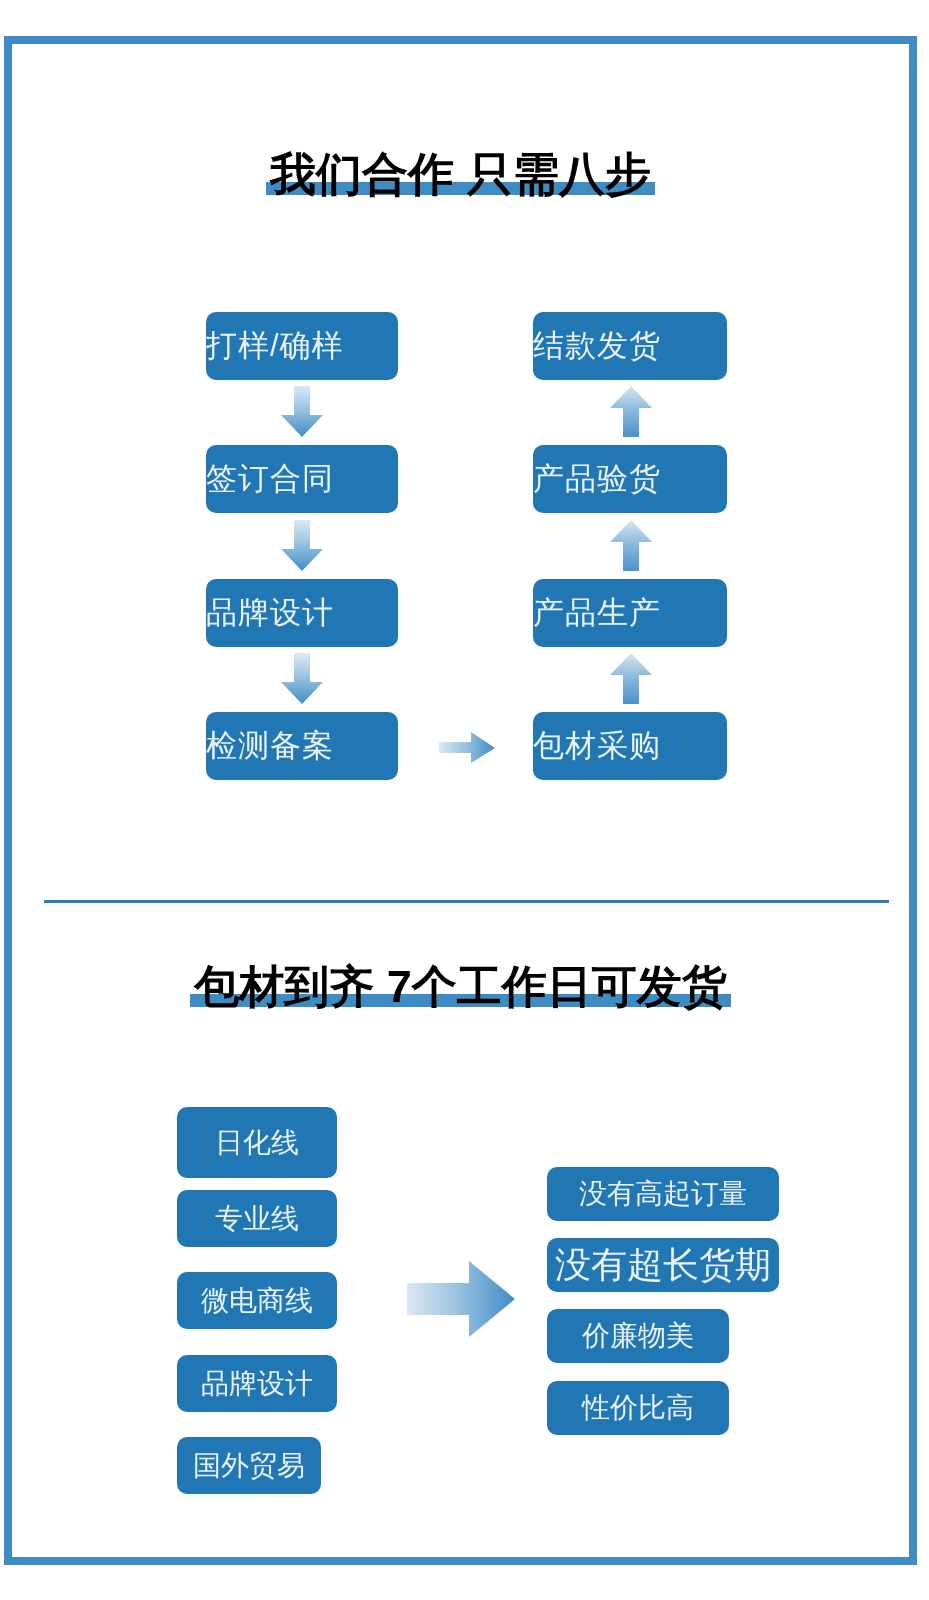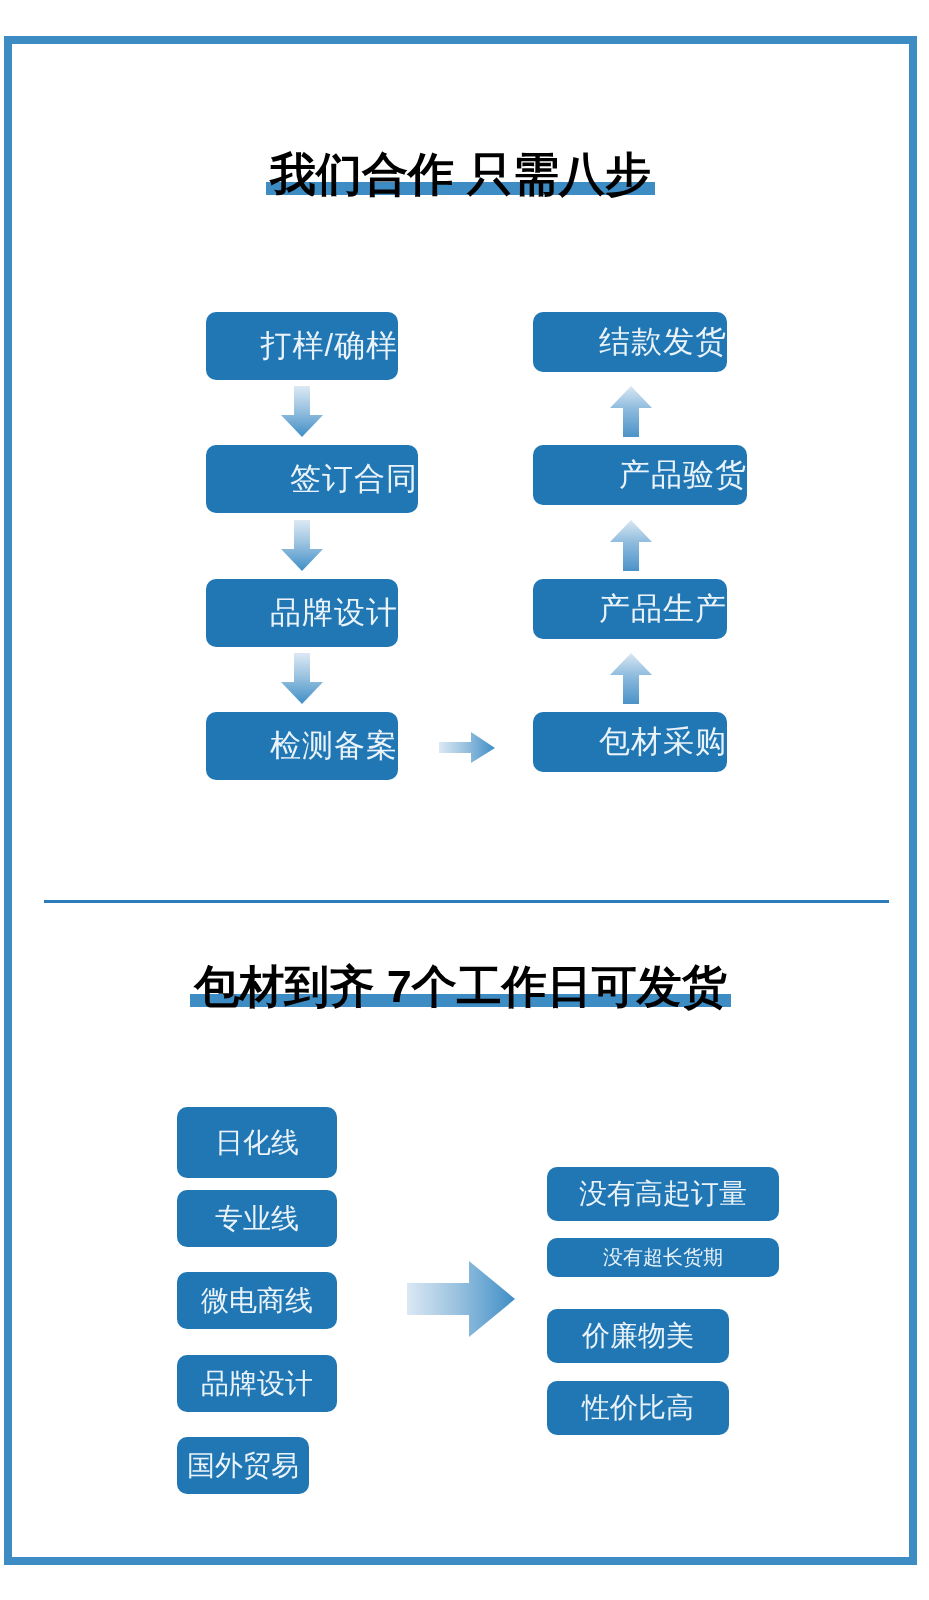--- a/index.html
+++ b/index.html
@@ -82,30 +82,30 @@
   }
 
   
   .flow-box {
     position: absolute;
     background: #2077b4;
     border-radius: 10px;
     color: #eaf3fa;
     display: flex;
     align-items: center;
-    justify-content: flex-end;
+    justify-content: flex-start;
     font-size: 31px;
     letter-spacing: 1px;
     white-space: nowrap;
   }
   .flow-box.left  { left: 194px; width: 192px; height: 68px; }
-  .flow-box.right { left: 521px; width: 194px; height: 60px; }
+  .flow-box.right { left: 521px; width: 194px; height: 68px; }
 
   .row1 { top: 268px; }
-  .row2 { top: 401px; padding-left: 20px; }
+  .row2 { top: 401px; }
   .row3 { top: 535px; }
   .row4 { top: 668px; }
 
   
   .arrow {
     position: absolute;
   }
 
   
   .pill {
@@ -118,24 +118,24 @@
     justify-content: center;
     white-space: nowrap;
   }
   .pill-left  { left: 165px; }
   .pill-right { }
 
   .pl1 { top: 1063px; width: 160px; height: 71px; font-size: 28px; }
   .pl2 { top: 1146px; width: 160px; height: 57px; font-size: 28px; }
   .pl3 { top: 1228px; width: 160px; height: 57px; font-size: 28px; }
   .pl4 { top: 1311px; width: 160px; height: 57px; font-size: 28px; }
-  .pl5 { top: 1393px; width: 132px; height: 57px; font-size: 28px; }
+  .pl5 { top: 1393px; width: 144px; height: 57px; font-size: 28px; }
 
   .pr1 { left: 535px; top: 1123px; width: 232px; height: 54px; font-size: 28px; }
-  .pr2 { left: 535px; top: 1194px; width: 232px; height: 39px; font-size: 20px; }
+  .pr2 { left: 535px; top: 1194px; width: 232px; height: 54px; font-size: 36px; }
   .pr3 { left: 535px; top: 1265px; width: 182px; height: 54px; font-size: 28px; }
   .pr4 { left: 535px; top: 1337px; width: 182px; height: 54px; font-size: 28px; }
 
   #big-arrow { left: 395px; top: 1215px; }
 </style>
 </head>
 <body>
 
 <div id="page">
 

